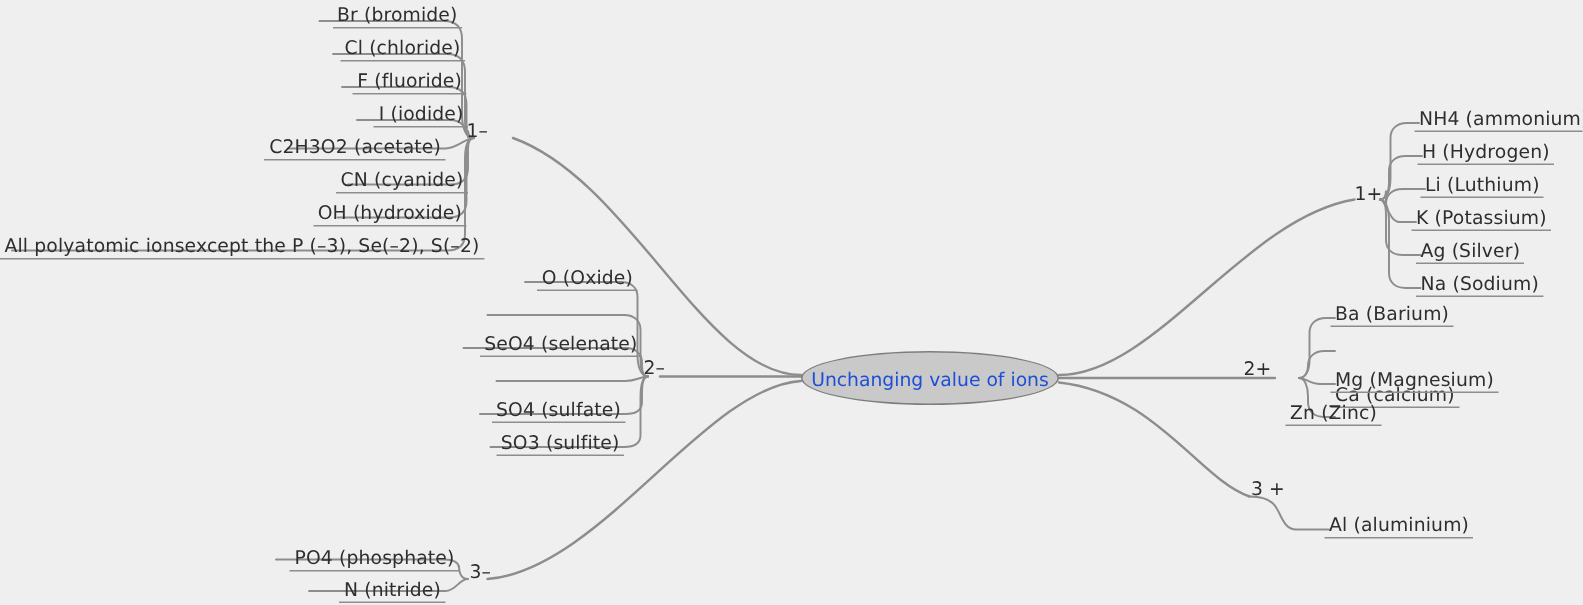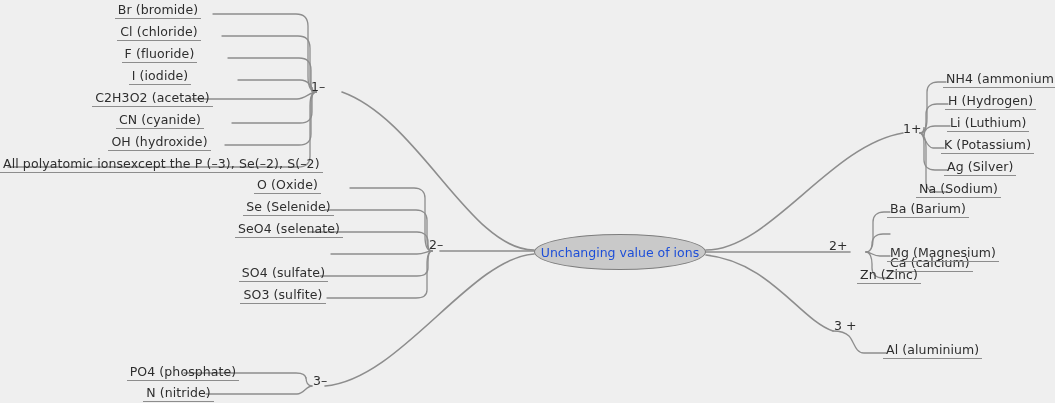--- a/index.html
+++ b/index.html
@@ -31,21 +31,21 @@
     color: #2e2e2e;
     white-space: nowrap;
     line-height: 15px;
     padding-bottom: 1px;
     letter-spacing: 0.1px;
   }
   .leaf.right-side {
     text-align: left;
   }
   .leaf.left-side {
-    text-align: center;
+    text-align: right;
   }
   .leaf .lbl {
     display: inline-block;
     border-bottom: 1px solid #8d8d8d;
     padding: 0 3px 1px 3px;
   }
   .branch-label {
     position: absolute;
     font-size: 12.5px;
     color: #2e2e2e;
@@ -141,34 +141,33 @@
   <div class="leaf left-side" style="left:8px; top:2px;   width:300px;"><span class="lbl">Br (bromide)</span></div>
   <div class="leaf left-side" style="left:8px; top:24px;  width:302px;"><span class="lbl">Cl (chloride)</span></div>
   <div class="leaf left-side" style="left:8px; top:46px;  width:303px;"><span class="lbl">F (fluoride)</span></div>
   <div class="leaf left-side" style="left:8px; top:68px;  width:304px;"><span class="lbl">I (iodide)</span></div>
   <div class="leaf left-side" style="left:8px; top:90px;  width:289px;"><span class="lbl">C2H3O2 (acetate)</span></div>
   <div class="leaf left-side" style="left:8px; top:134px; width:303px;"><span class="lbl">OH (hydroxide)</span></div>
   <div class="leaf left-side" style="left:8px; top:112px; width:304px;"><span class="lbl">CN (cyanide)</span></div>
   <div class="leaf left-side" style="left:0px; top:156px; width:300px;"><span class="lbl">All polyatomic ionsexcept the P (–3), Se(–2), S(–2)</span></div>
 
   <div class="leaf left-side" style="left:150px; top:177px; width:275px;"><span class="lbl">O (Oxide)</span></div>
-  <div class="leaf left-side" style="left:150px; top:199px; width:277px;"><span class="lbl">Se (Selenide)</span></div>
   <div class="leaf left-side" style="left:150px; top:221px; width:278px;"><span class="lbl">SeO4 (selenate)</span></div>
   <div class="leaf left-side" style="left:150px; top:265px; width:267px;"><span class="lbl">SO4 (sulfate)</span></div>
   <div class="leaf left-side" style="left:150px; top:287px; width:266px;"><span class="lbl">SO3 (sulfite)</span></div>
 
   <div class="leaf left-side" style="left:60px; top:364px; width:246px;"><span class="lbl">PO4 (phosphate)</span></div>
   <div class="leaf left-side" style="left:60px; top:385px; width:237px;"><span class="lbl">N (nitride)</span></div>
 
   <div class="leaf right-side" style="left:943px; top:71px;"><span class="lbl">NH4 (ammonium)</span></div>
   <div class="leaf right-side" style="left:945px; top:93px;"><span class="lbl">H (Hydrogen)</span></div>
   <div class="leaf right-side" style="left:947px; top:115px;"><span class="lbl">Li (Luthium)</span></div>
   <div class="leaf right-side" style="left:941px; top:137px;"><span class="lbl">K (Potassium)</span></div>
   <div class="leaf right-side" style="left:944px; top:159px;text-align:center;"><span class="lbl">Ag (Silver)</span></div>
-  <div class="leaf right-side" style="left:916px; top:181px;"><span class="lbl">Na (Sodium)</span></div>
+  <div class="leaf right-side" style="left:944px; top:181px;"><span class="lbl">Na (Sodium)</span></div>
 
   <div class="leaf right-side" style="left:887px; top:201px;"><span class="lbl">Ba (Barium)</span></div>
   <div class="leaf right-side" style="left:887px; top:223px;margin-top:32px;"><span class="lbl">Ca (calcium)</span></div>
   <div class="leaf right-side" style="left:887px; top:245px;"><span class="lbl">Mg (Magnesium)</span></div>
   <div class="leaf right-side" style="left:857px; top:267px;"><span class="lbl">Zn (Zinc)</span></div>
 
   <div class="leaf right-side" style="left:883px; top:342px;"><span class="lbl">Al (aluminium)</span></div>
 
 </div>
 

